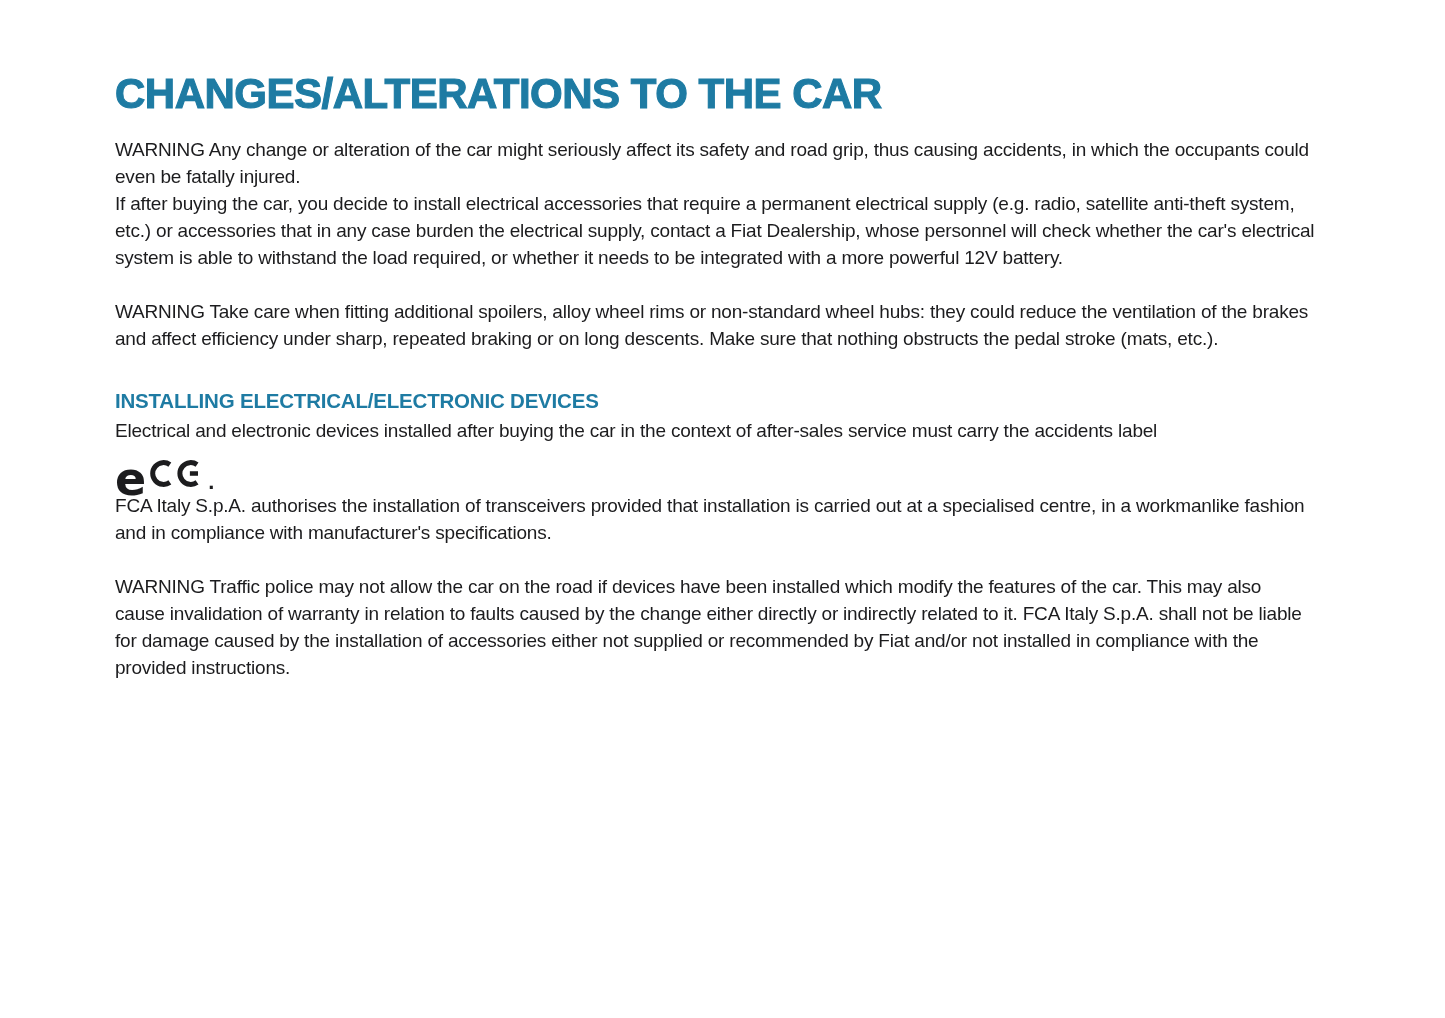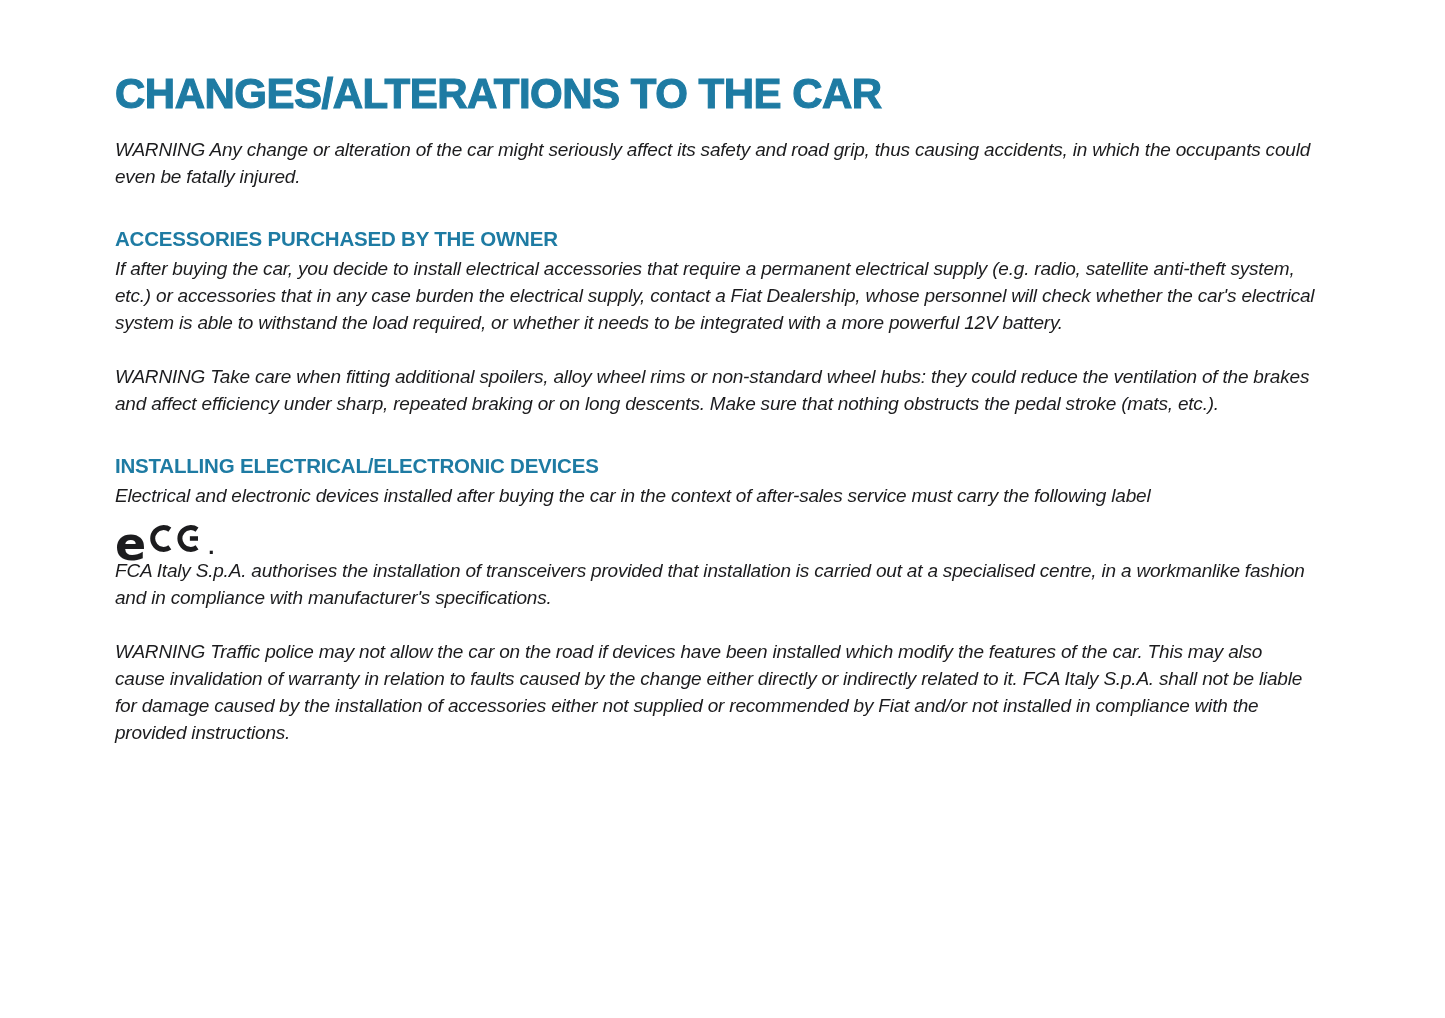--- a/index.html
+++ b/index.html
@@ -27,21 +27,20 @@
     color: #1E7BA3;
     -webkit-text-stroke: 1.1px #1E7BA3;
   }
   .body-paragraph {
     margin: 0;
     max-width: 1200px;
     font-size: 19px;
     line-height: 27px;
     letter-spacing: -0.2px;
     color: #1c1c1e;
-    font-style: italic;
   }
   .body-paragraph + .body-paragraph {
     margin-top: 27px;
   }
   .section-heading {
     margin: 36px 0 3px 0;
     font-size: 20.5px;
     line-height: 26px;
     font-weight: bold;
     letter-spacing: -0.2px;
@@ -75,28 +74,27 @@
 </head>
 <body>
 
 <div class="page">
 
   <h1 class="page-title">CHANGES/ALTERATIONS TO THE CAR</h1>
 
   <p class="body-paragraph">WARNING Any change or alteration of the car might seriously affect its safety and road grip, thus causing accidents, in which the occupants could even be fatally injured.</p>
 
   <section>
-    <h2 class="section-heading">ACCESSORIES PURCHASED BY THE OWNER</h2>
     <p class="body-paragraph">If after buying the car, you decide to install electrical accessories that require a permanent electrical supply (e.g. radio, satellite anti-theft system, etc.) or accessories that in any case burden the electrical supply, contact a Fiat Dealership, whose personnel will check whether the car's electrical system is able to withstand the load required, or whether it needs to be integrated with a more powerful 12V battery.</p>
     <p class="body-paragraph">WARNING Take care when fitting additional spoilers, alloy wheel rims or non-standard wheel hubs: they could reduce the ventilation of the brakes and affect efficiency under sharp, repeated braking or on long descents. Make sure that nothing obstructs the pedal stroke (mats, etc.).</p>
   </section>
 
   <section>
     <h2 class="section-heading">INSTALLING ELECTRICAL/ELECTRONIC DEVICES</h2>
-    <p class="body-paragraph">Electrical and electronic devices installed after buying the car in the context of after-sales service must carry the following label</p>
+    <p class="body-paragraph">Electrical and electronic devices installed after buying the car in the context of after-sales service must carry the accidents label</p>
     <div class="label-line">
       <span class="e-mark">e</span>
       <svg class="ce-mark" width="58" height="29" viewBox="0 0 64 32" aria-hidden="true">
         <g fill="none" stroke="#1c1c1e" stroke-width="5.5" stroke-linecap="butt">
           <path d="M 21.9 6.2 A 12 12 0 1 0 21.9 25.8"></path>
           <path d="M 51.9 6.2 A 12 12 0 1 0 51.9 25.8"></path>
           <path d="M 44 16 H 53" stroke-width="5"></path>
         </g>
       </svg>
       <span class="label-period">.</span>

